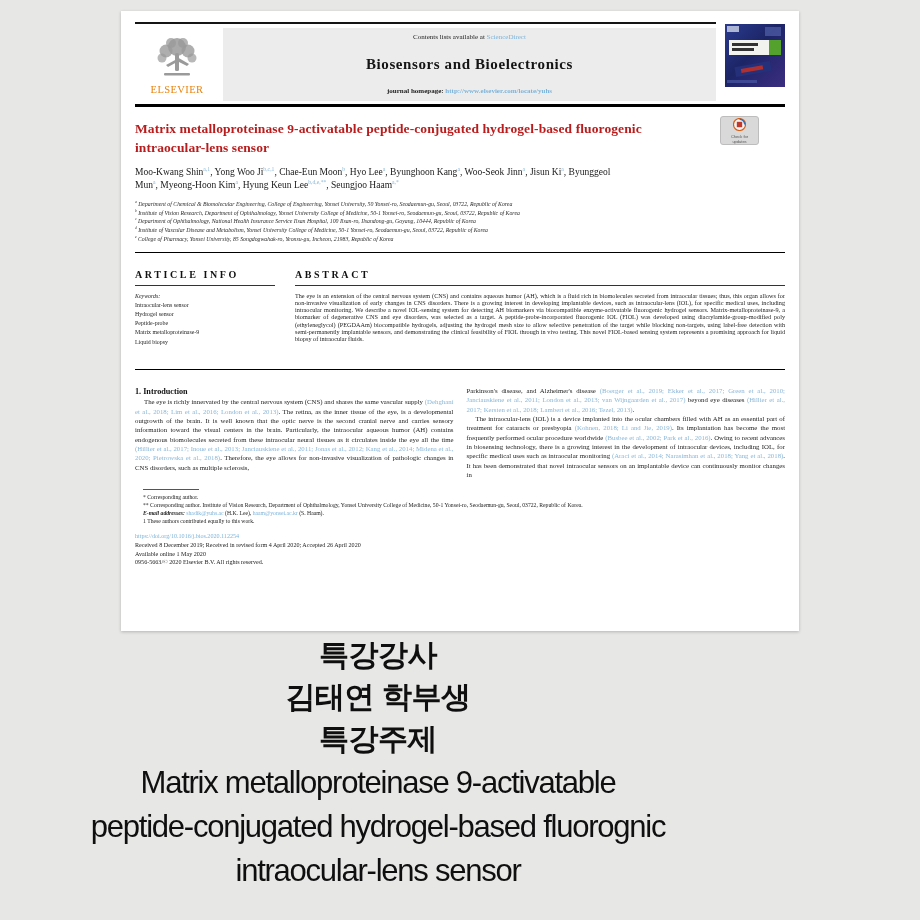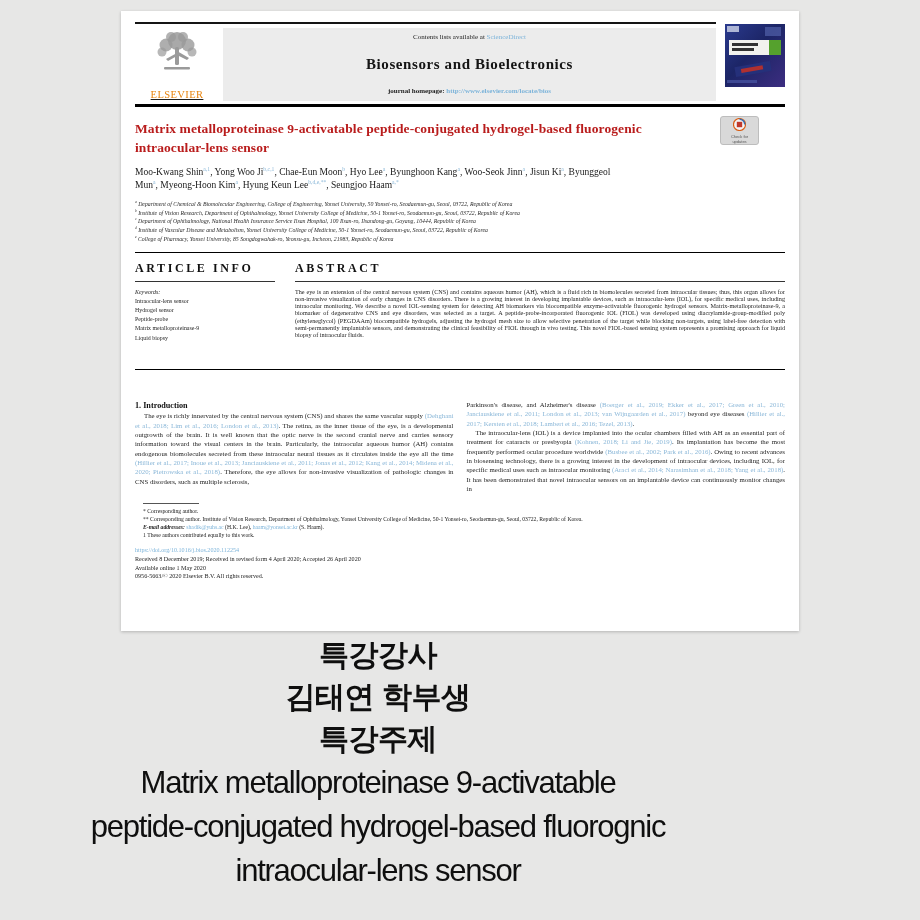--- a/index.html
+++ b/index.html
@@ -18,21 +18,21 @@
     background:#ffffff;
     box-shadow:0 1px 3px rgba(0,0,0,.22);
     box-sizing:border-box;
     padding:0 14px;
     color:#1f1f1f;
   }
 
   
   .masthead { margin-top:11px; display:flex; align-items:stretch; }
   .mast-left { flex:1; border-top:2px solid #151515; display:flex; padding-top:3px; }
-  .logo-box { width:88px; display:flex; flex-direction:column; align-items:center; justify-content:space-between; padding:2px 4px 1px 0; box-sizing:border-box;text-decoration:underline; }
+  .logo-box { width:88px; display:flex; flex-direction:column; align-items:center; justify-content:center; padding:2px 4px 1px 0; box-sizing:border-box; }
   .elsevier-word { color:#e8830c; font-size:10.5px; letter-spacing:.4px; margin-top:1px; }
   .banner { flex:1; background:#ececec; height:62px; margin-top:1px;
     display:flex; flex-direction:column; align-items:center; justify-content:space-between;
     padding:5px 8px 6px; box-sizing:content-box; }
   .contents-line { font-size:7px; color:#222; }
   .sd-link { color:#7db4da; }
   .journal-name { font-size:15px; font-weight:bold; letter-spacing:.6px; color:#141414; }
   .homepage-line { font-size:7px; font-weight:bold; color:#222; }
   .hp-link { color:#7db4da; font-weight:bold; }
   .cover-box { width:60px; margin-left:9px; margin-top:2px; }
@@ -52,30 +52,30 @@
   .authors sup, .affils sup { font-size:60%; }
   .asup { color:#8ab7d8; }
   .affils { margin-top:9px; font-size:5.8px; font-style:italic; line-height:1.52; color:#2a2a2a; }
 
   
   .info-section {
     margin-top:8px; border-top:1.3px solid #000; border-bottom:1.3px solid #000;
     display:flex; padding:8px 0 10px; min-height:98px;
   }
   .info-col { width:150px; flex-shrink:0; }
-  .sec-header { font-size:12px; font-weight:bold; letter-spacing:2.6px; color:#111; }
+  .sec-header { font-size:10px; font-weight:bold; letter-spacing:2.6px; color:#111;margin-top:8px; }
   .hdr-rule { border:none; border-top:1.1px solid #333; margin:5px 0 6px; }
   .info-col .hdr-rule { width:140px; margin-left:0; }
   .kw-label { font-size:5.9px; font-style:italic; line-height:1.55; }
   .kw-line { font-size:5.9px; line-height:1.55; }
   .abs-col { flex:1; padding-left:10px; }
   .abs-text { font-size:6.2px; line-height:1.16; text-align:justify; color:#1d1d1d; }
 
   
-  .intro-cols { display:flex; gap:13px; margin-top:30px; }
+  .intro-cols { display:flex; gap:13px; margin-top:16px; }
   .col { width:50%; font-size:6.8px; line-height:1.38; text-align:justify; color:#1d1d1d; }
   .intro-heading { font-size:8.2px; font-weight:bold; margin:0 0 8px 0; color:#111; }
   .col p { margin:0; }
   .col p.indent { text-indent:9px; }
   .cite { color:#8ab7d8; }
 
   
   .foot-rule { width:56px; border:none; border-top:1px solid #555; margin:9px 0 3px 8px; }
   .footnotes { font-size:5.7px; line-height:1.42; color:#222; }
   .footnotes .fline { padding-left:8px; text-indent:0; }
@@ -120,21 +120,21 @@
         <span class="elsevier-word">ELSEVIER</span>
       </div>
       <div class="banner">
         <div class="contents-line">
           <span>Contents lists available at</span>
           <span class="sd-link">ScienceDirect</span>
         </div>
         <div class="journal-name">Biosensors and Bioelectronics</div>
         <div class="homepage-line">
           <span>journal homepage:</span>
-          <span class="hp-link">http://www.elsevier.com/locate/bios</span>
+          <span class="hp-link">http://www.elsevier.com/locate/yuhs</span>
         </div>
       </div>
     </div>
     <div class="cover-box">
       <svg width="60" height="63" viewBox="0 0 60 63">
         <defs>
           <linearGradient id="covbg" x1="0" y1="0" x2="1" y2="1">
             <stop offset="0" stop-color="#2a3a8e"></stop>
             <stop offset=".45" stop-color="#1c2566"></stop>
             <stop offset="1" stop-color="#3c2d80"></stop>

